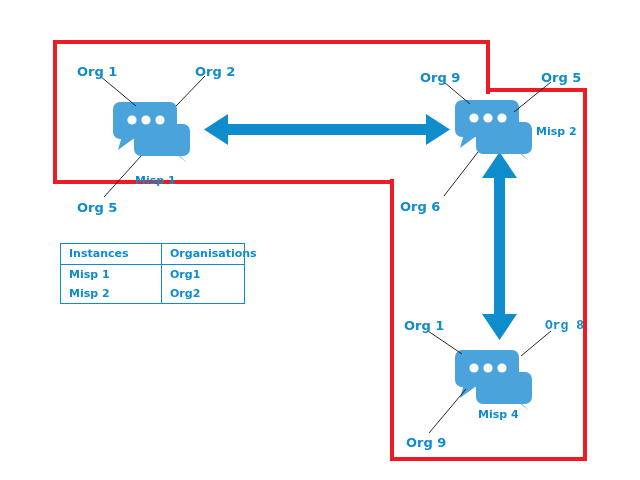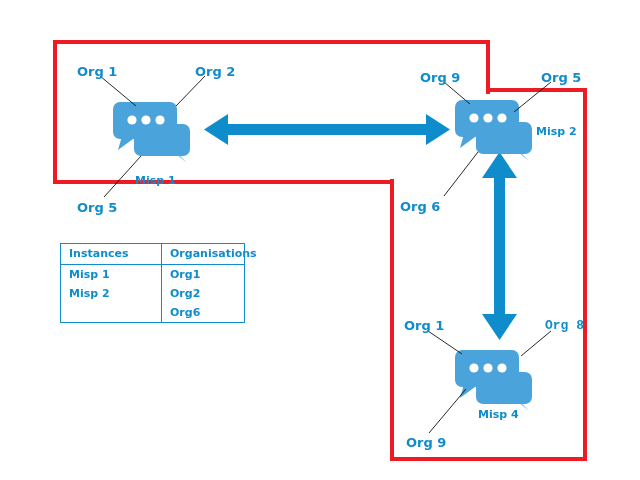--- a/index.html
+++ b/index.html
@@ -171,21 +171,17 @@
           <td>Organisations</td>
         </tr>
         <tr>
           <td class="col-a">Misp 1</td>
           <td>Org1</td>
         </tr>
         <tr>
           <td class="col-a">Misp 2</td>
           <td>Org2</td>
         </tr>
-        <tr>
-          <td class="col-a"></td>
-          <td>Org6</td>
-        </tr>
       </tbody>
     </table>
   </div>
 
 </div>
 
 </body></html>

